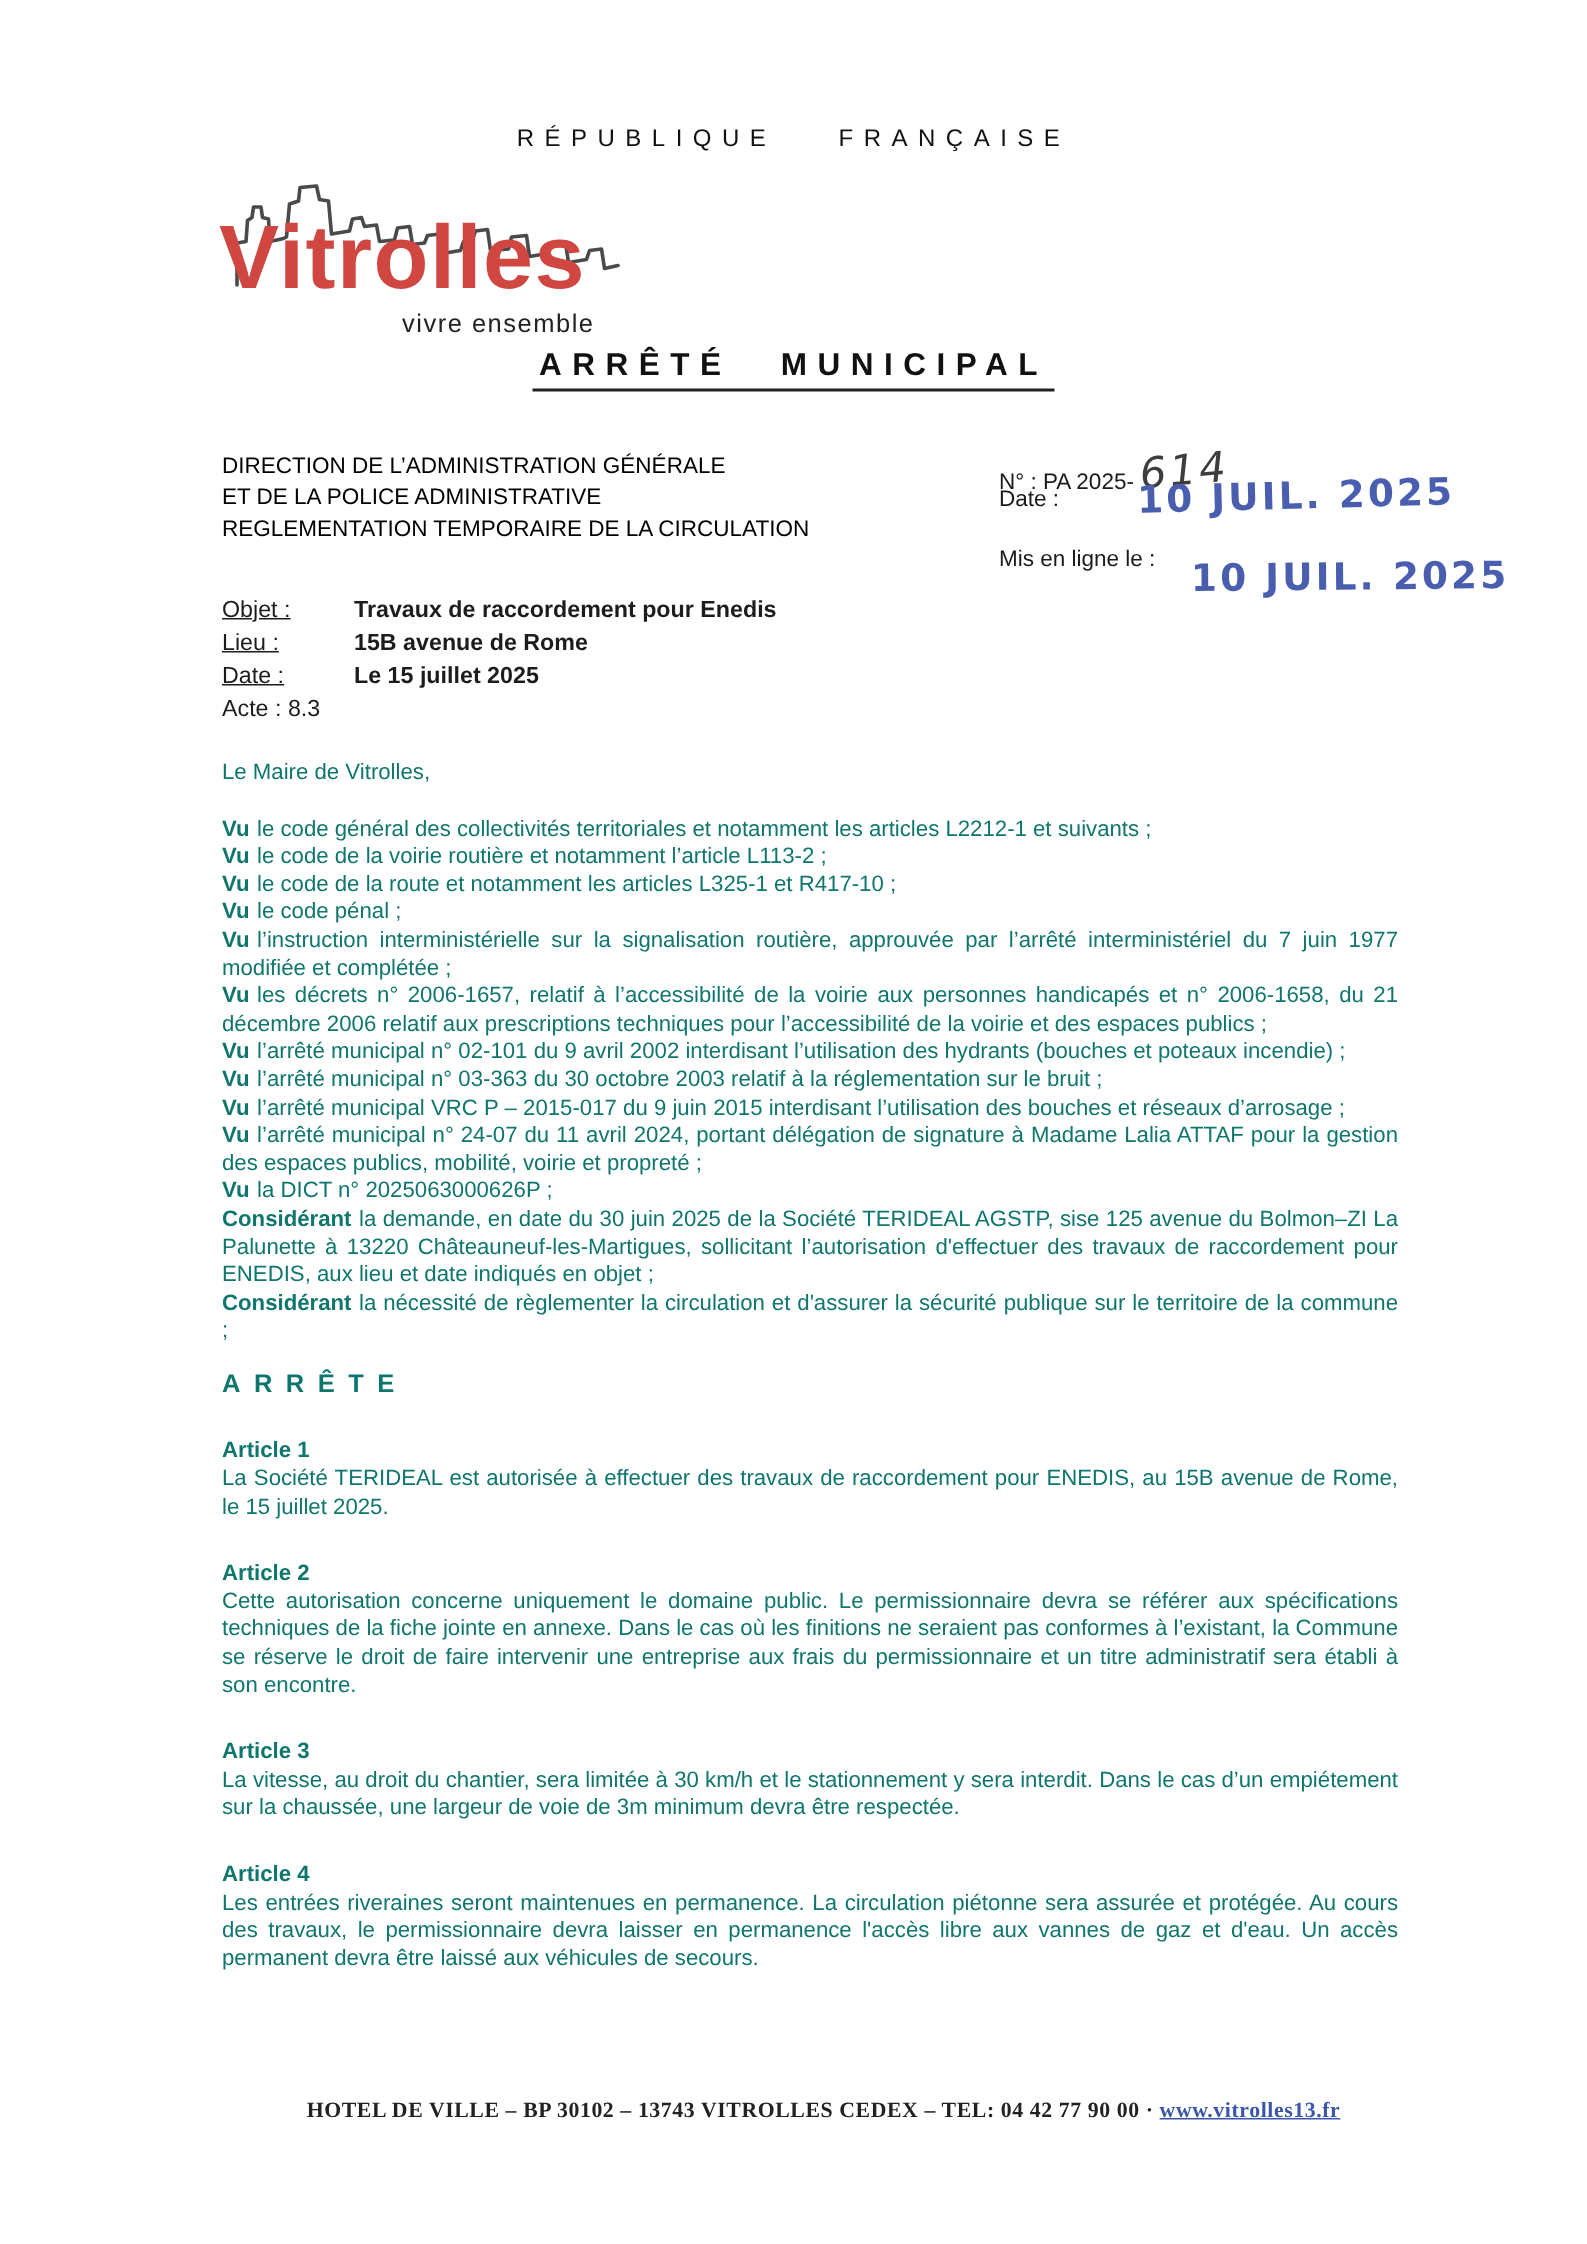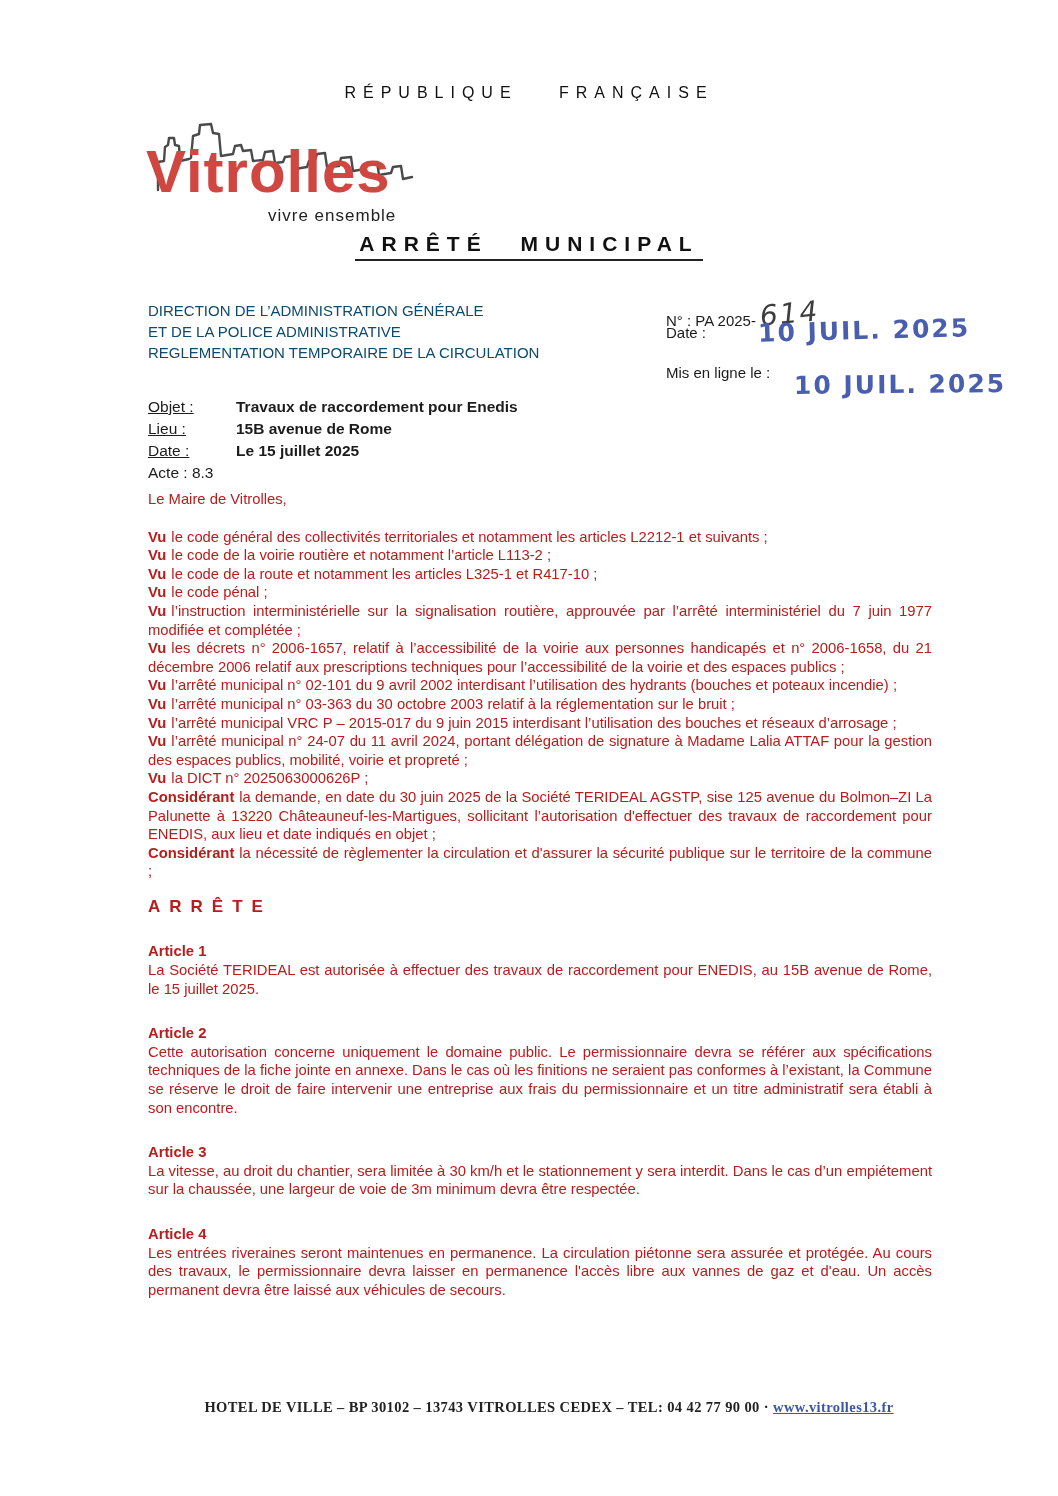--- a/index.html
+++ b/index.html
@@ -29,21 +29,21 @@
     font-size:17px;color:#222;font-weight:500;letter-spacing:1px;
   }
   .doc-title-wrap{position:absolute;top:232px;left:0;width:100%;text-align:center;}
   .doc-title{
     display:inline-block;font-size:21px;font-weight:700;color:#111;
     letter-spacing:7px;word-spacing:20px;
     border-bottom:2.5px solid #222;padding:0 4px 3px 4px;
   }
   
   .meta{position:absolute;top:300px;left:148px;right:62px;display:flex;justify-content:space-between;}
-  .direction{font-size:15px;line-height:21px;color:#0c4a6e;}
+  .direction{font-size:15px;line-height:21px;color:#000000;}
   .meta-right{position:relative;width:330px;font-size:15px;color:#1b1b1b;}
   .meta-right .row1{position:absolute;top:0;left:0;white-space:nowrap;}
   .meta-right .row2{position:absolute;top:24px;left:0;}
   .meta-right .row3{position:absolute;top:64px;left:0;}
   .hand{
     display:inline-block;
     font-family:"DejaVu Sans", sans-serif;font-style:italic;
     font-size:28px;color:#3d3d3d;font-weight:500;
     transform:rotate(-5deg) translateY(-3px);letter-spacing:2px;
   }
@@ -56,22 +56,22 @@
   .stamp1{top:16px;left:92px;transform:rotate(-1.5deg);}
   .stamp2{top:70px;left:128px;transform:rotate(-0.5deg);}
   
   .subject{position:absolute;top:396px;left:148px;font-size:15.5px;}
   .subject .srow{display:flex;line-height:22px;}
   .subject .slabel{width:88px;font-weight:400;text-decoration:underline;}
   .subject .sval{font-weight:700;}
   .subject .acte{line-height:22px;}
   
   .bodytext{
-    position:absolute;top:490px;left:148px;width:784px;
-    font-size:14.8px;line-height:18.6px;color:#b91c1c;
+    position:absolute;top:506px;left:148px;width:784px;
+    font-size:14.8px;line-height:18.6px;color:#0f766e;
     text-align:justify;
   }
   .bodytext p{margin:0;}
   .salutation{margin-bottom:19px !important;text-align:left !important;}
   .lead{font-weight:700;margin-right:5px;}
   .arrete-head{
     text-align:left;font-weight:700;font-size:17px;
     letter-spacing:9px;margin:17px 0 14px 0 !important;
   }
   .article{margin-top:26px !important;}

